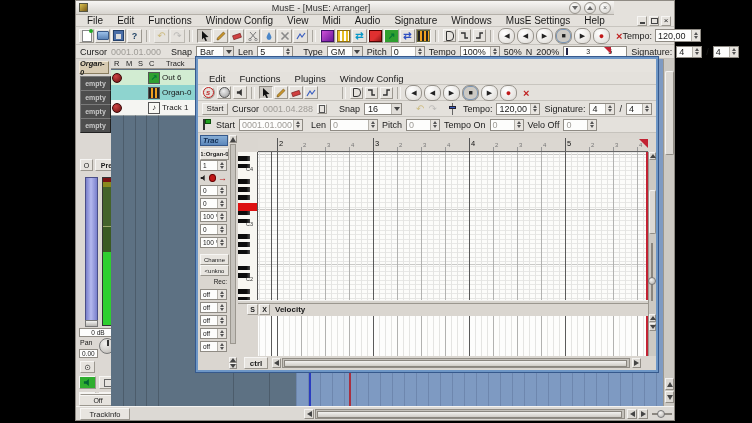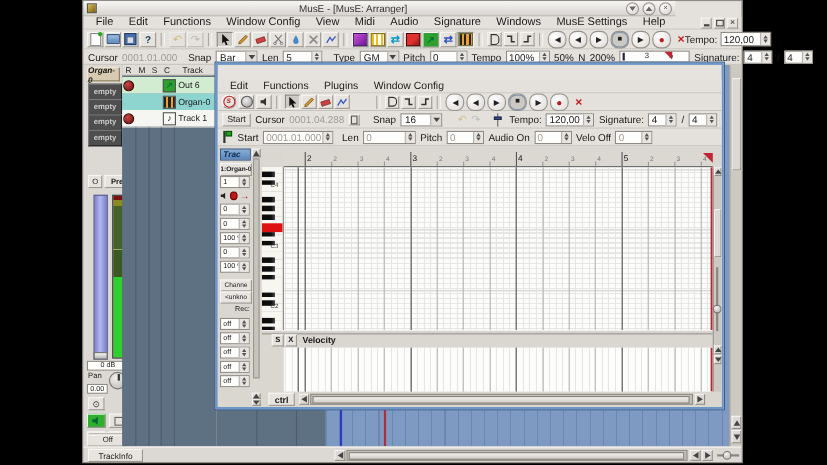--- a/index.html
+++ b/index.html
@@ -557,21 +557,21 @@
           </span>
         </span>
       <span class="lbl">Pitch</span>
       <span class="spin" style="width:34px;height:12px;">
           <span class="sv val-gray">0</span>
           <span class="spin-btns">
             <i class="u"></i>
             <i class="d"></i>
           </span>
         </span>
-      <span class="lbl">Audio On</span>
+      <span class="lbl">Tempo On</span>
       <span class="spin" style="width:34px;height:12px;">
           <span class="sv val-gray">0</span>
           <span class="spin-btns">
             <i class="u"></i>
             <i class="d"></i>
           </span>
         </span>
       <span class="lbl">Velo Off</span>
       <span class="spin" style="width:34px;height:12px;">
           <span class="sv val-gray">0</span>

